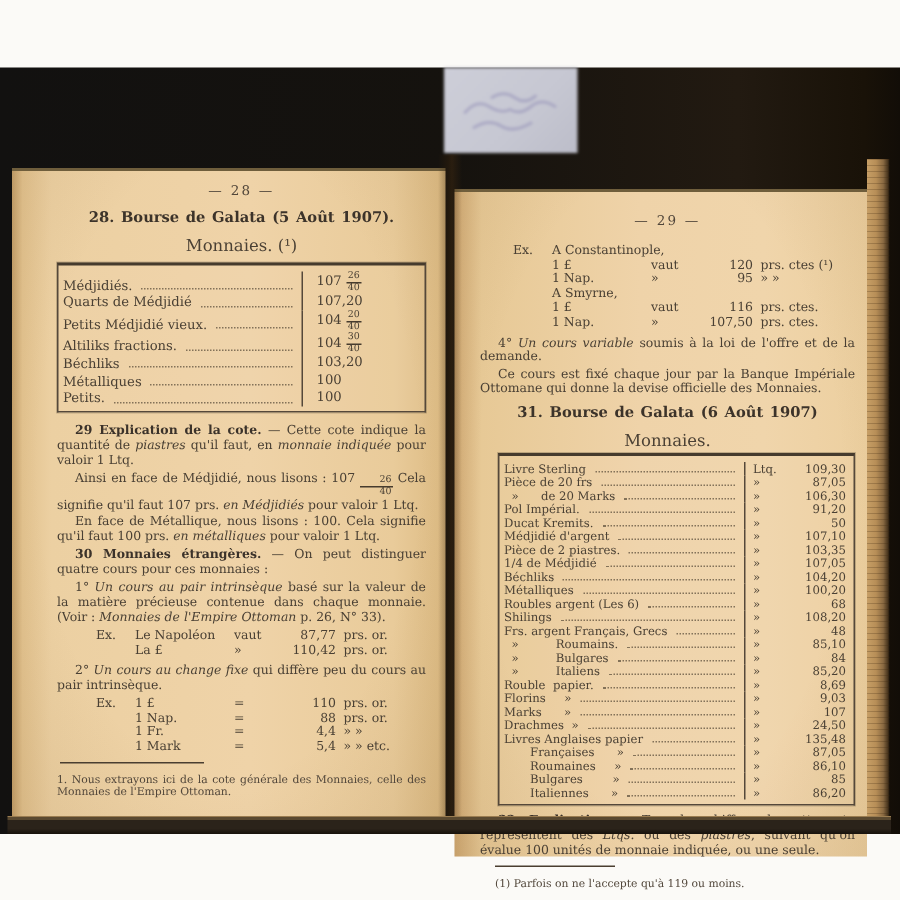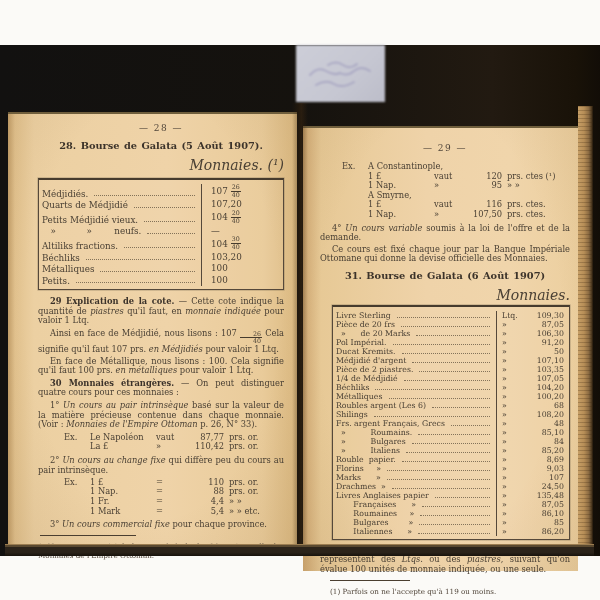--- a/index.html
+++ b/index.html
@@ -34,21 +34,21 @@
     background:linear-gradient(180deg,#9a7c50 0 1px,#5a4930 1px 3px,#2b231a 3px 70%,#17120c 100%);}
 
   .content{position:relative;z-index:2;}
   .page-left .content{padding:9px 13px 0 30px;}
   .page-right .content{padding:15px 8px 0 17px;}
 
   .folio{text-align:center;font-size:9px;letter-spacing:1.5px;color:#51463a;}
   .page-left .folio{margin-bottom:7px;}
   .page-right .folio{margin-bottom:9px;}
   .heading{font-weight:bold;text-align:center;font-size:9.8px;color:#3c332a;word-spacing:1px;margin-bottom:6px;}
-  .caption{font-style:italic;text-align:right;font-size:14px;margin-bottom:5px;}
+  .caption{text-align:center;font-size:11px;margin-bottom:5px;}
 
   
   .rate-table{border:1.2px solid #55483a;border-top:2.4px solid #463b2d;
     box-shadow:0 0 0 .6px rgba(90,76,58,.35);padding:4px 0 3px 0;background:rgba(255,244,220,.06);}
   .t-row{display:flex;align-items:flex-end;padding-left:3px;}
   .t-label{white-space:pre;}
   .leader{flex:1;border-bottom:1.6px dotted rgba(86,72,54,.7);margin:0 6px 2.5px 6px;}
   .t-val{display:flex;align-items:center;gap:3px;align-self:stretch;border-left:1.1px solid #55483a;}
 
   .left-table{font-size:8.8px;margin-bottom:7px;}
@@ -129,28 +129,20 @@
               <span class="leader"></span>
               <span class="t-val">
                 <span>104</span>
                 <span class="sfrac">
                   <span class="n">20</span>
                   <span class="d">40</span>
                 </span>
               </span>
             </div>
 
-            <div class="t-row">
-              <span class="t-label">   »           »        neufs.</span>
-              <span class="leader"></span>
-              <span class="t-val">
-                <span>—</span>
-
-              </span>
-            </div>
 
             <div class="t-row">
               <span class="t-label">Altiliks fractions.</span>
               <span class="leader"></span>
               <span class="t-val">
                 <span>104</span>
                 <span class="sfrac">
                   <span class="n">30</span>
                   <span class="d">40</span>
                 </span>
@@ -243,21 +235,20 @@
 
             <div class="ex-row">
               <span class="c-ex"></span>
               <span class="c-a">1 Mark</span>
               <span class="c-b">=</span>
               <span class="c-c">5,4</span>
               <span class="c-d">»  »  etc.</span>
             </div>
           </div>
 
-        <p class="para indent"><span>3° </span><span class="i">Un cours commercial fixe</span><span> pour chaque province.</span></p>
 
         <div class="fn-rule"></div>
         <p class="fn-text">1. Nous extrayons ici de la cote générale des Monnaies, celle des Monnaies de l'Empire Ottoman.</p>
       </div>
     </div>
 
     <div class="page page-right" style="top:59px;margin-top:22px;">
       <div class="content">
         <div class="folio">— 29 —</div>
 

